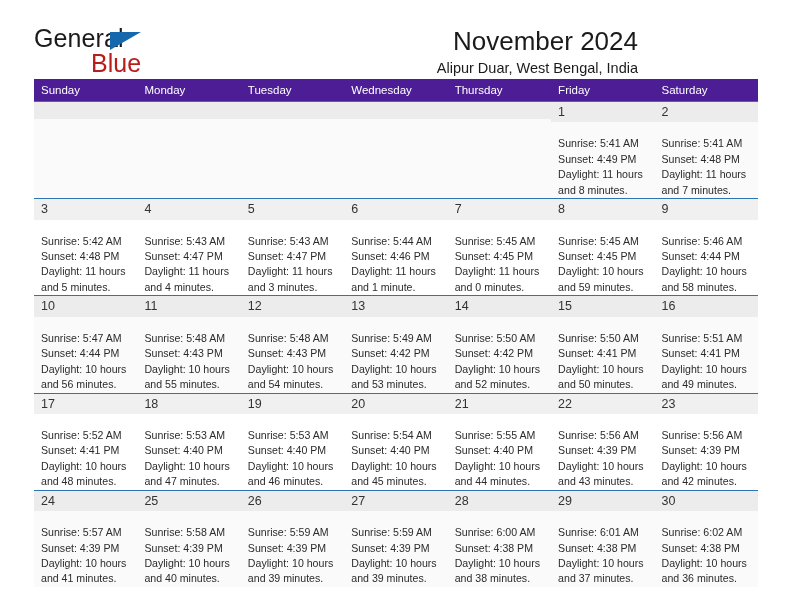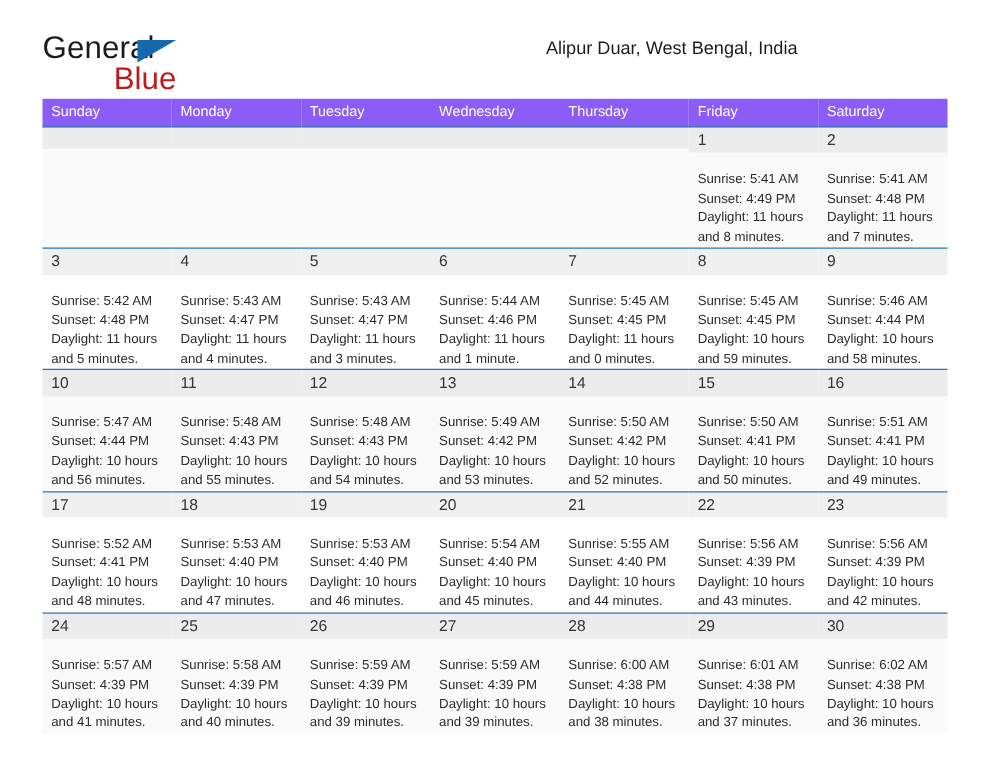--- a/index.html
+++ b/index.html
@@ -81,21 +81,21 @@
   }
 
   
   .calendar {
     margin-top: 9px;
     width: 724px;
     border-collapse: collapse;
     table-layout: fixed;
   }
   .calendar th {
-    background: #8b5cf6;
+    background: #4c1d95;
     color: #ffffff;
     font-size: 11.5px;
     font-weight: normal;
     text-align: left;
     padding: 5px 0 5px 7px;
     height: 20px;
     box-sizing: border-box;
   }
   .calendar td {
     vertical-align: top;
@@ -141,20 +141,21 @@
 
 <div class="page">
 
   <div class="masthead">
     <div class="brand">
       <span class="brand-general">General</span>
       <span class="brand-mark"></span>
       <span class="brand-blue">Blue</span>
     </div>
     <div class="titles">
+      <div class="cal-title">November 2024</div>
       <div class="cal-subtitle">Alipur Duar, West Bengal, India</div>
     </div>
   </div>
 
   <table class="calendar">
     <thead>
       <tr id="weekday-row">
           <th>Sunday</th>
           <th>Monday</th>
           <th>Tuesday</th>

